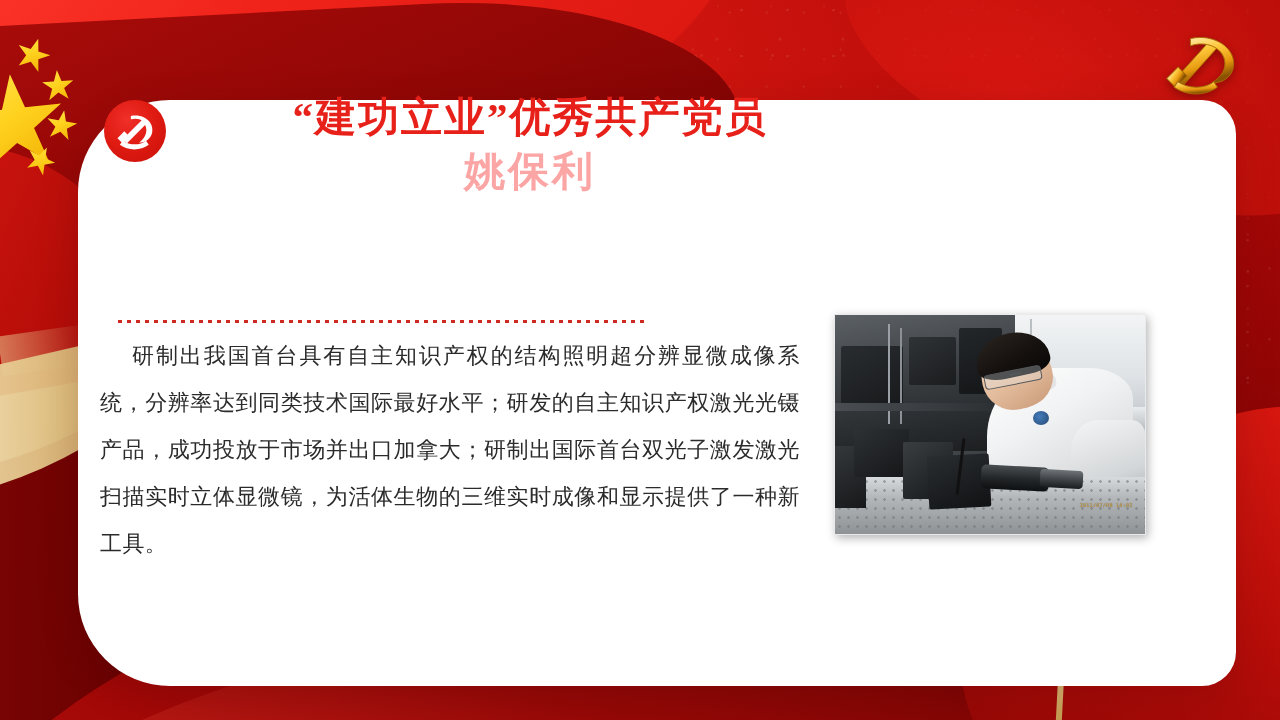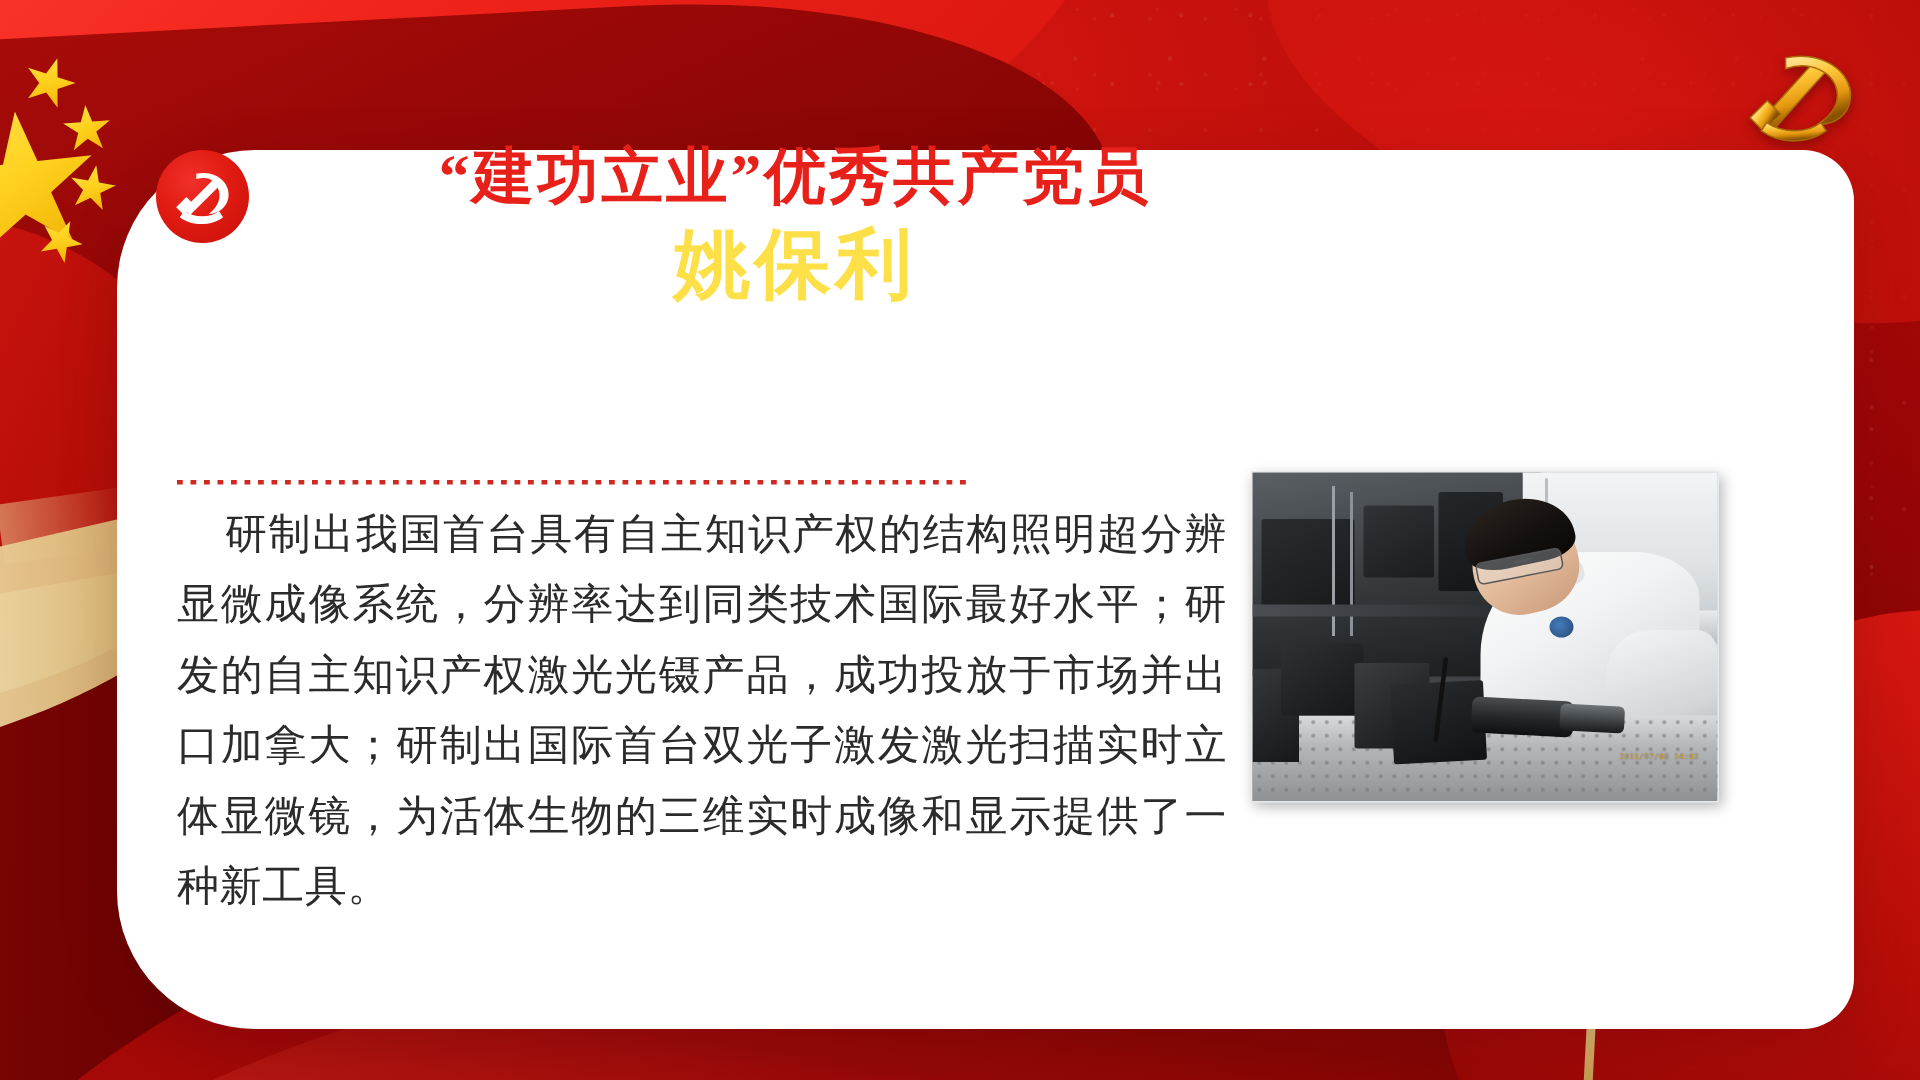--- a/index.html
+++ b/index.html
@@ -141,36 +141,36 @@
   }
   .badge svg{width:44px;height:44px;display:block;}
   .title-block{position:absolute;left:130px;top:0;width:760px;text-align:center;}
   .title-main{
     font-family:"Liberation Serif","DejaVu Serif",serif;
     font-weight:bold;font-size:41px;color:#e8201a;
     letter-spacing:2px;line-height:1.22;white-space:nowrap;
   }
   .title-name{
     font-family:"Liberation Serif","DejaVu Serif",serif;
-    font-weight:bold;font-size:51px;color:#fde047;
+    font-weight:bold;font-size:41px;color:#fca5a5;
     letter-spacing:3px;line-height:1.22;margin-top:4px;
   }
 
   
   .divider{
     position:absolute;left:118px;top:320px;width:528px;height:3px;
     background-image:linear-gradient(90deg,#cf2a22 0 4px,transparent 4px 9px);
     background-size:9px 3px;background-repeat:repeat-x;
   }
 
   
   .body-text{
-    position:absolute;left:118px;top:332px;width:700px;
+    position:absolute;left:100px;top:332px;width:700px;
     font-family:"Liberation Sans","DejaVu Sans",sans-serif;
-    font-size:28px;color:#2b2b2b;line-height:47px;
+    font-size:22px;color:#2b2b2b;line-height:47px;
     text-align:justify;text-justify:inter-character;
     letter-spacing:.4px;text-indent:32px;
   }
 
   
   .photo{
     position:absolute;left:834px;top:314px;width:310px;height:219px;
     background:#cfd3d6;overflow:hidden;
     box-shadow:2px 3px 9px rgba(0,0,0,.30);
     border:1px solid #e8eaec;

